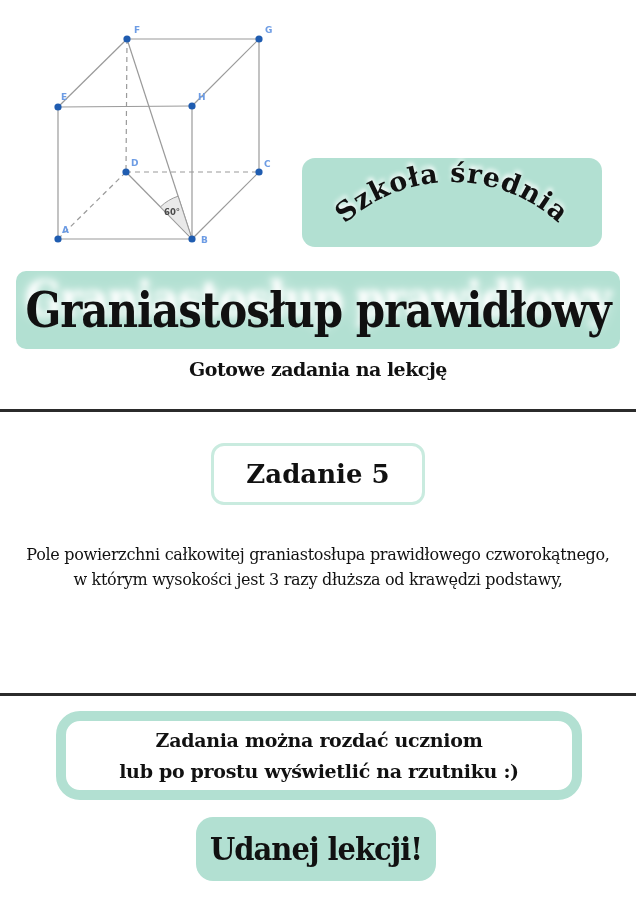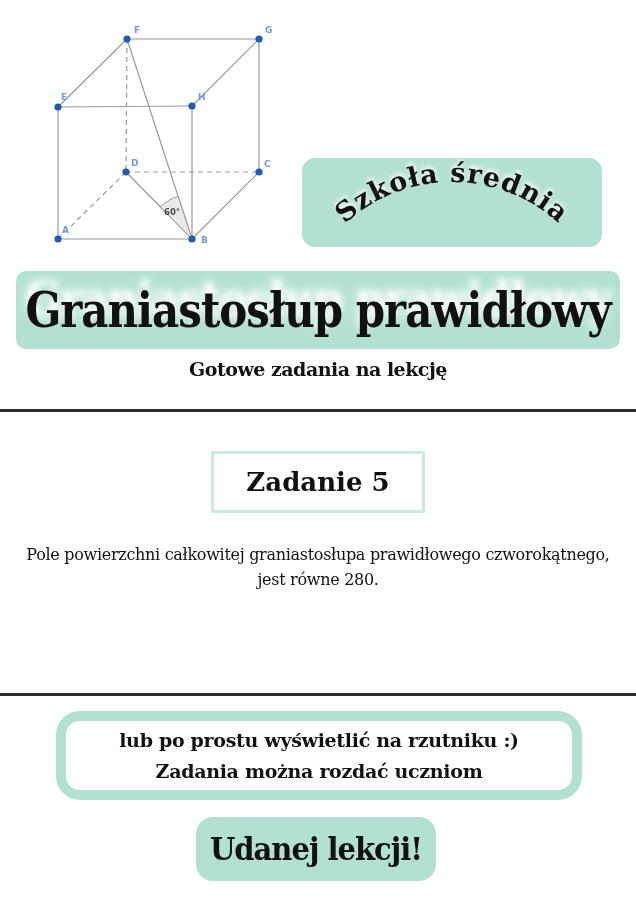--- a/index.html
+++ b/index.html
@@ -41,22 +41,22 @@
 
   
   .divider{position:absolute;left:0;right:0;height:3px;background:#2b2b2b;}
   .divider-1{top:409px;}
   .divider-2{top:693px;}
 
   
   .zadanie-box{
     position:absolute;left:211px;top:443px;width:214px;height:62px;
     box-sizing:border-box;background:#ffffff;
-    border:3px solid #c9ebdf;border-radius:1px;
-    display:flex;align-items:center;justify-content:center;margin-top:8px;
+    border:3px solid #c9ebdf;border-radius:13px;
+    display:flex;align-items:center;justify-content:center;
   }
   .zadanie-box span{font-size:26px;font-weight:bold;letter-spacing:0px;}
   .task-text{
     position:absolute;left:0;right:0;top:542px;
     text-align:center;font-size:16px;font-weight:normal;
     line-height:25px;letter-spacing:-0.3px;
   }
 
   
   .note-box{
@@ -148,25 +148,25 @@
 </div>
 <div class="subtitle">Gotowe zadania na lekcję</div>
 
 <div class="divider divider-1"></div>
 
 <div class="zadanie-box">
   <span>Zadanie 5</span>
 </div>
 <div class="task-text">
   <div>Pole powierzchni całkowitej graniastosłupa prawidłowego czworokątnego,</div>
-  <div>jest równe 280.</div>
+  <div>w którym wysokości jest 3 razy dłuższa od krawędzi podstawy,</div>
 </div>
 
 <div class="divider divider-2"></div>
 
 <div class="note-box">
+  <div>Zadania można rozdać uczniom</div>
   <div>lub po prostu wyświetlić na rzutniku :)</div>
-  <div>Zadania można rozdać uczniom</div>
 </div>
 
 <div class="footer-button">
   <span>Udanej lekcji!</span>
 </div>
 
 </body></html>

